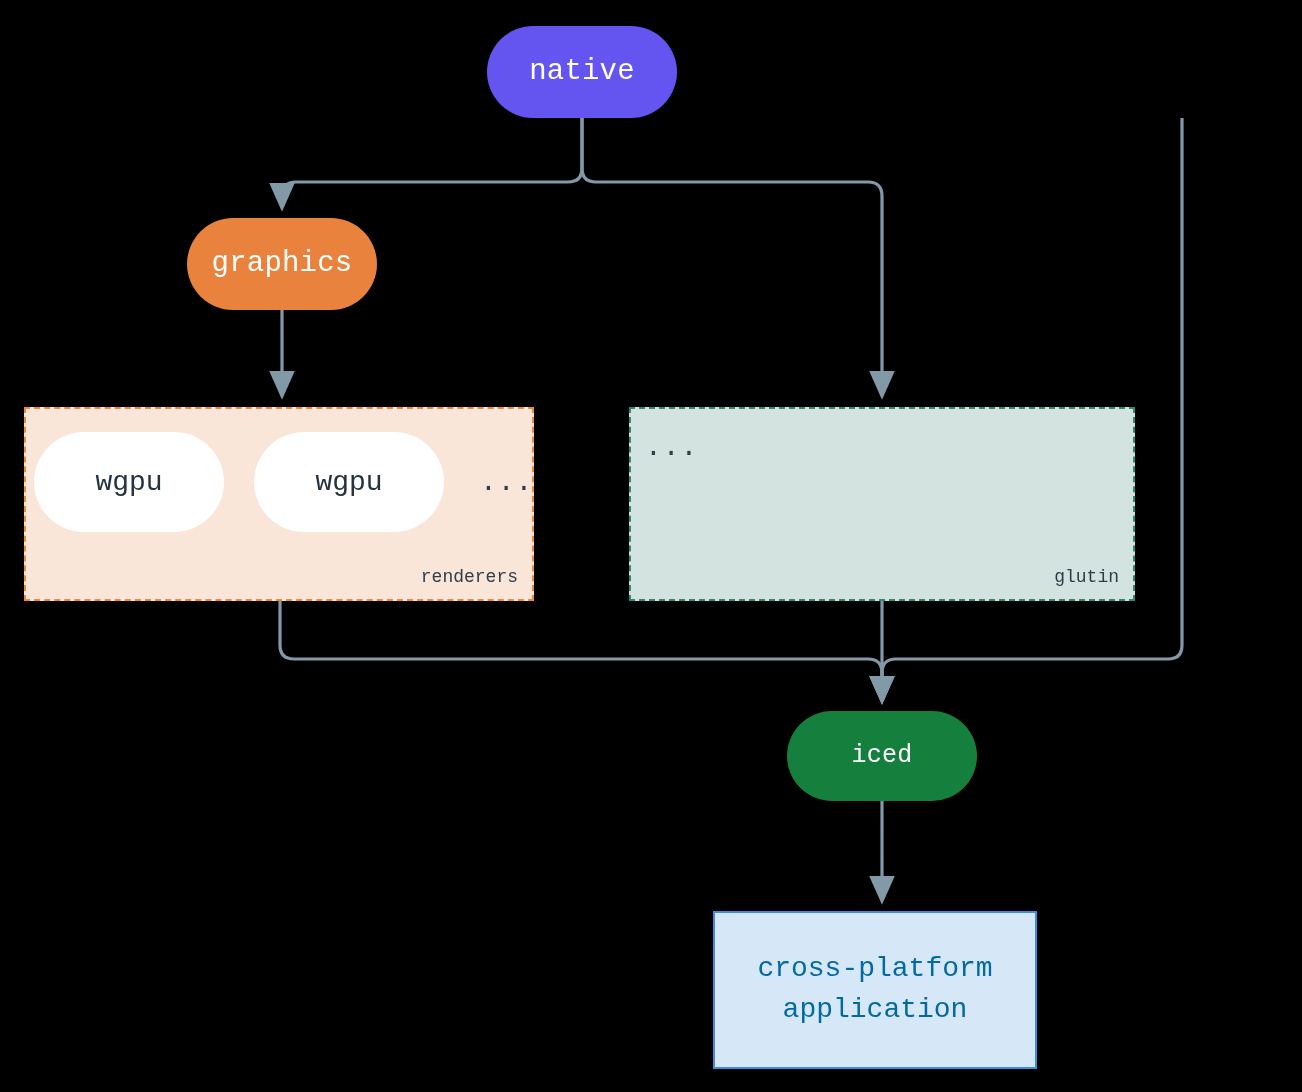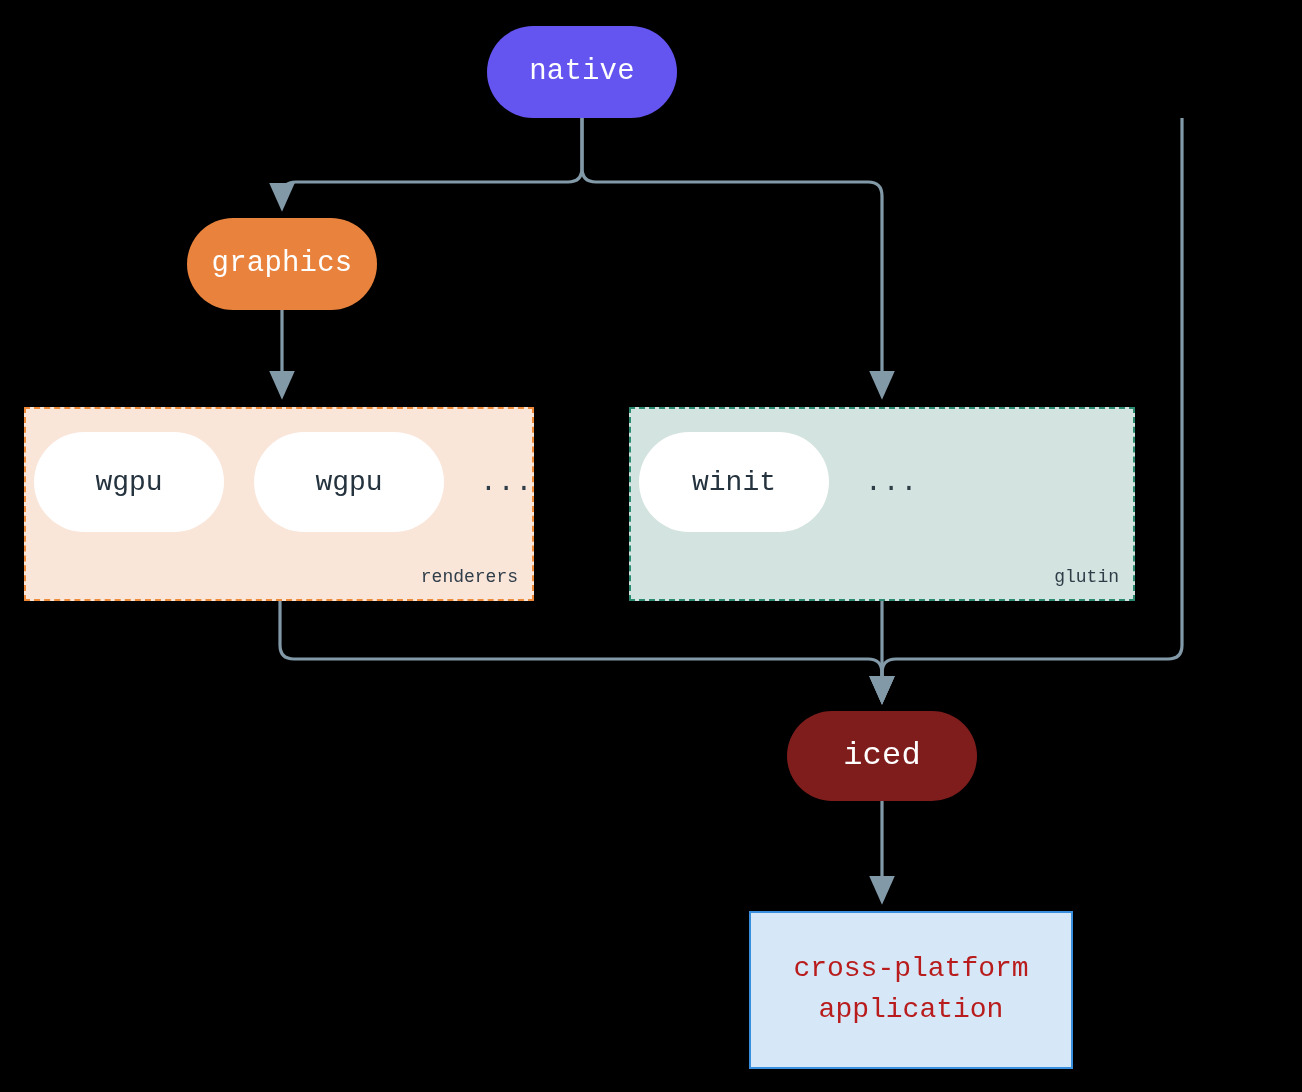--- a/index.html
+++ b/index.html
@@ -61,22 +61,22 @@
     top: 218px;
     width: 190px;
     height: 92px;
     background: #e8823c;
   }
   #node-iced {
     left: 787px;
     top: 711px;
     width: 190px;
     height: 90px;
-    background: #7f1d1d;
-    font-size: 32px;
+    background: #15803d;
+    font-size: 25px;
   }
   
   .cluster {
     position: absolute;
     box-sizing: border-box;
     border-style: dashed;
     border-width: 2px;
   }
   #cluster-renderers {
     left: 24px;
@@ -122,27 +122,27 @@
     color: #25333f;
     font-size: 28px;
   }
   .ellipsis {
     color: #2f3d49;
     font-size: 28px;
     letter-spacing: 1px;
     padding-left: 6px;
   }
   #node-application {
-    left: 749px;
+    left: 713px;
     top: 911px;
     width: 324px;
     height: 158px;
     background: #d6e8f8;
     border: 2px solid #3a8ede;
-    color: #b91c1c;
+    color: #0369a1;
     font-size: 28px;
     flex-direction: column;
     line-height: 1.45;
   }
 </style>
 </head>
 <body>
 
 <div id="diagram-root">
 
@@ -185,23 +185,20 @@
       <div class="chip">
         <span>wgpu</span>
       </div>
       <div class="ellipsis">...</div>
     </div>
     <div class="cluster-label">renderers</div>
   </div>
 
   <div class="cluster" id="cluster-shells">
     <div class="chip-row">
-      <div class="chip">
-        <span>winit</span>
-      </div>
       <div class="ellipsis">...</div>
     </div>
     <div class="cluster-label">glutin</div>
   </div>
 
   <div class="node pill" id="node-iced">
     <span>iced</span>
   </div>
 
   <div class="node" id="node-application">

